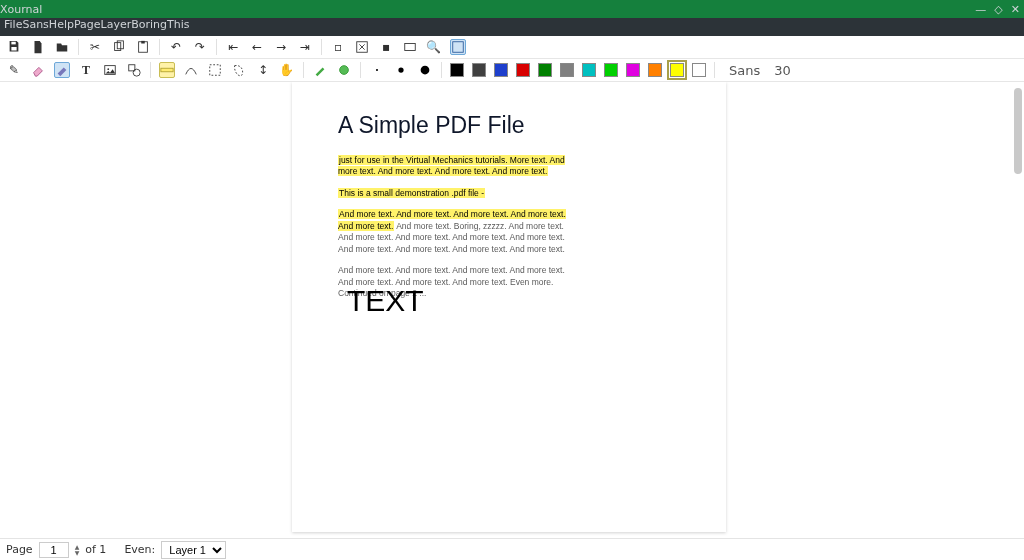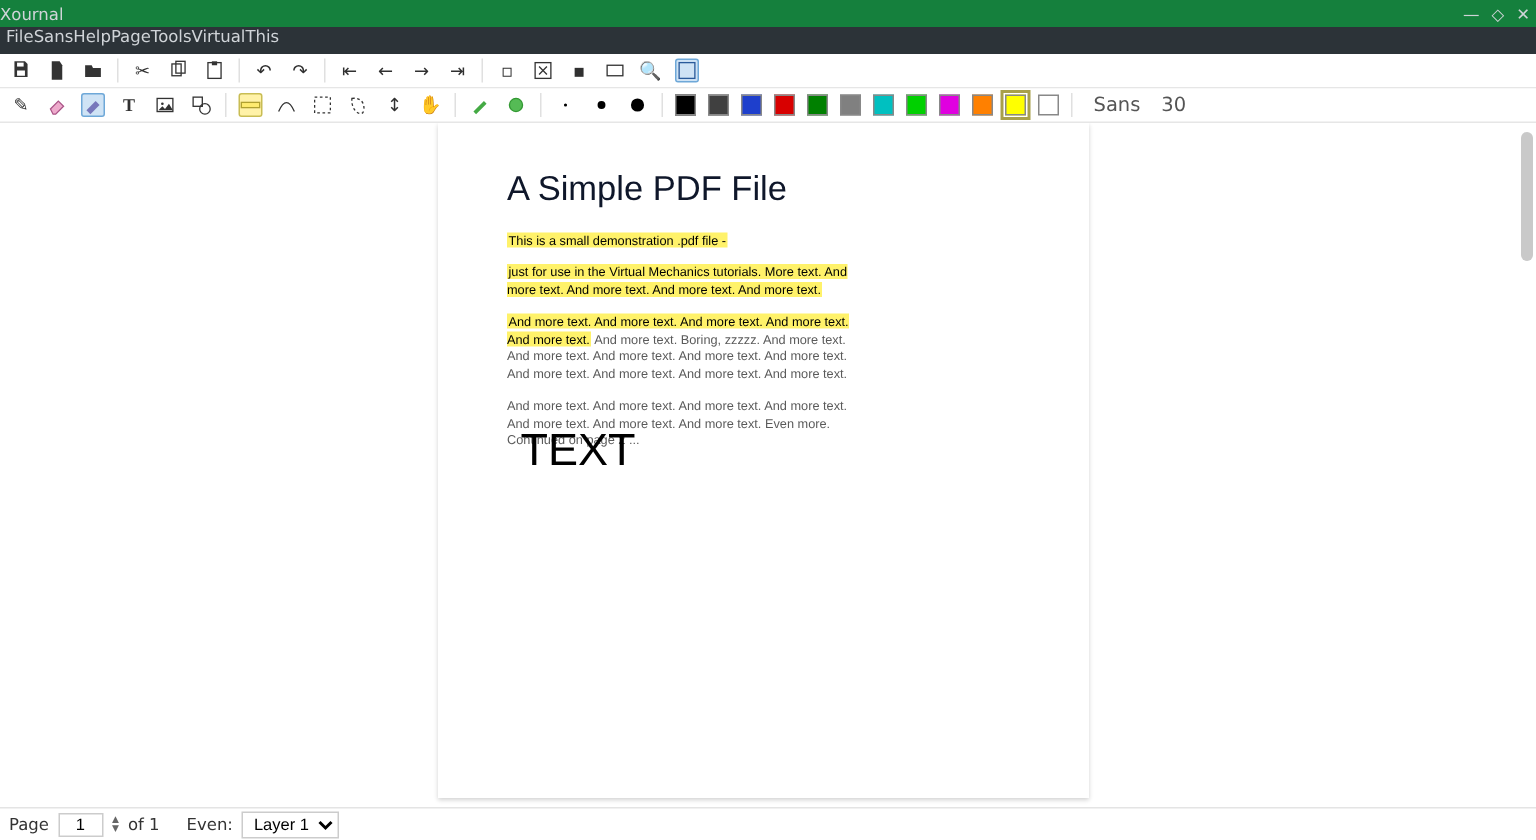--- a/index.html
+++ b/index.html
@@ -173,22 +173,22 @@
     <span>◇</span>
     <span>✕</span>
   </div>
 </div>
 
 <div class="menubar">
   <span>File</span>
   <span>Sans</span>
   <span>Help</span>
   <span>Page</span>
-  <span>Tools</span>
-  <span>Virtual</span>
+  <span>Layer</span>
+  <span>Boring</span>
   <span>This</span>
 </div>
 
 <div class="toolbar1">
   <span class="tbtn">
       <svg viewBox="0 0 16 16">
         <path fill="#333" d="M3 1h8l2 2v10H3z"></path>
         <rect x="5" y="2" width="5" height="3" fill="#fff"></rect>
         <rect x="5" y="8" width="6" height="4" fill="#fff"></rect>
       </svg>
@@ -337,22 +337,22 @@
   <span id="sw-yellow" class="color-sw sel" style="background: rgb(255, 255, 0);"></span>
   <span id="sw-white" class="color-sw" style="background: rgb(255, 255, 255);"></span>
   <div class="sep"></div>
   <span class="font-indicator">Sans</span>
   <span class="font-indicator">30</span>
 </div>
 
 <div class="canvas-area">
   <div class="page">
     <h1 class="doc-title">A Simple PDF File</h1>
+    <p><mark>just for use in the Virtual Mechanics tutorials. More text. And more text. And more text. And more text. And more text.</mark></p>
     <p><mark>This is a small demonstration .pdf file -</mark></p>
-    <p><mark>just for use in the Virtual Mechanics tutorials. More text. And more text. And more text. And more text. And more text.</mark></p>
     <p id="para3"><mark>And more text. And more text. And more text. And more text. And more text.</mark> And more text. Boring, zzzzz. And more text. And more text. And more text. And more text. And more text. And more text. And more text. And more text. And more text.</p>
     <p>And more text. And more text. And more text. And more text. And more text. And more text. And more text. Even more. Continued on page 2 ...</p>
     <div class="annot-text">TEXT</div>
   </div>
   <div class="scrollbar-right"></div>
 </div>
 
 <div class="statusbar">
   <span>Page</span>
   <input type="text" value="1" style="">

